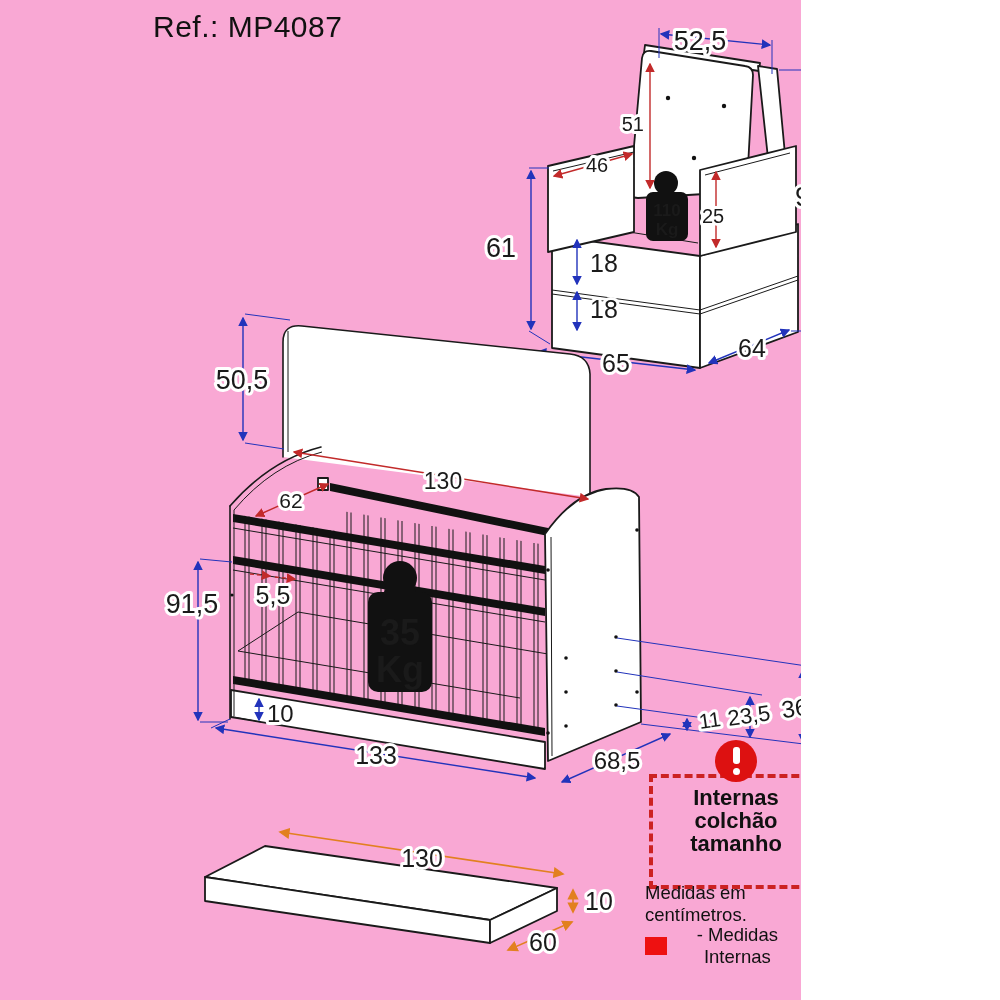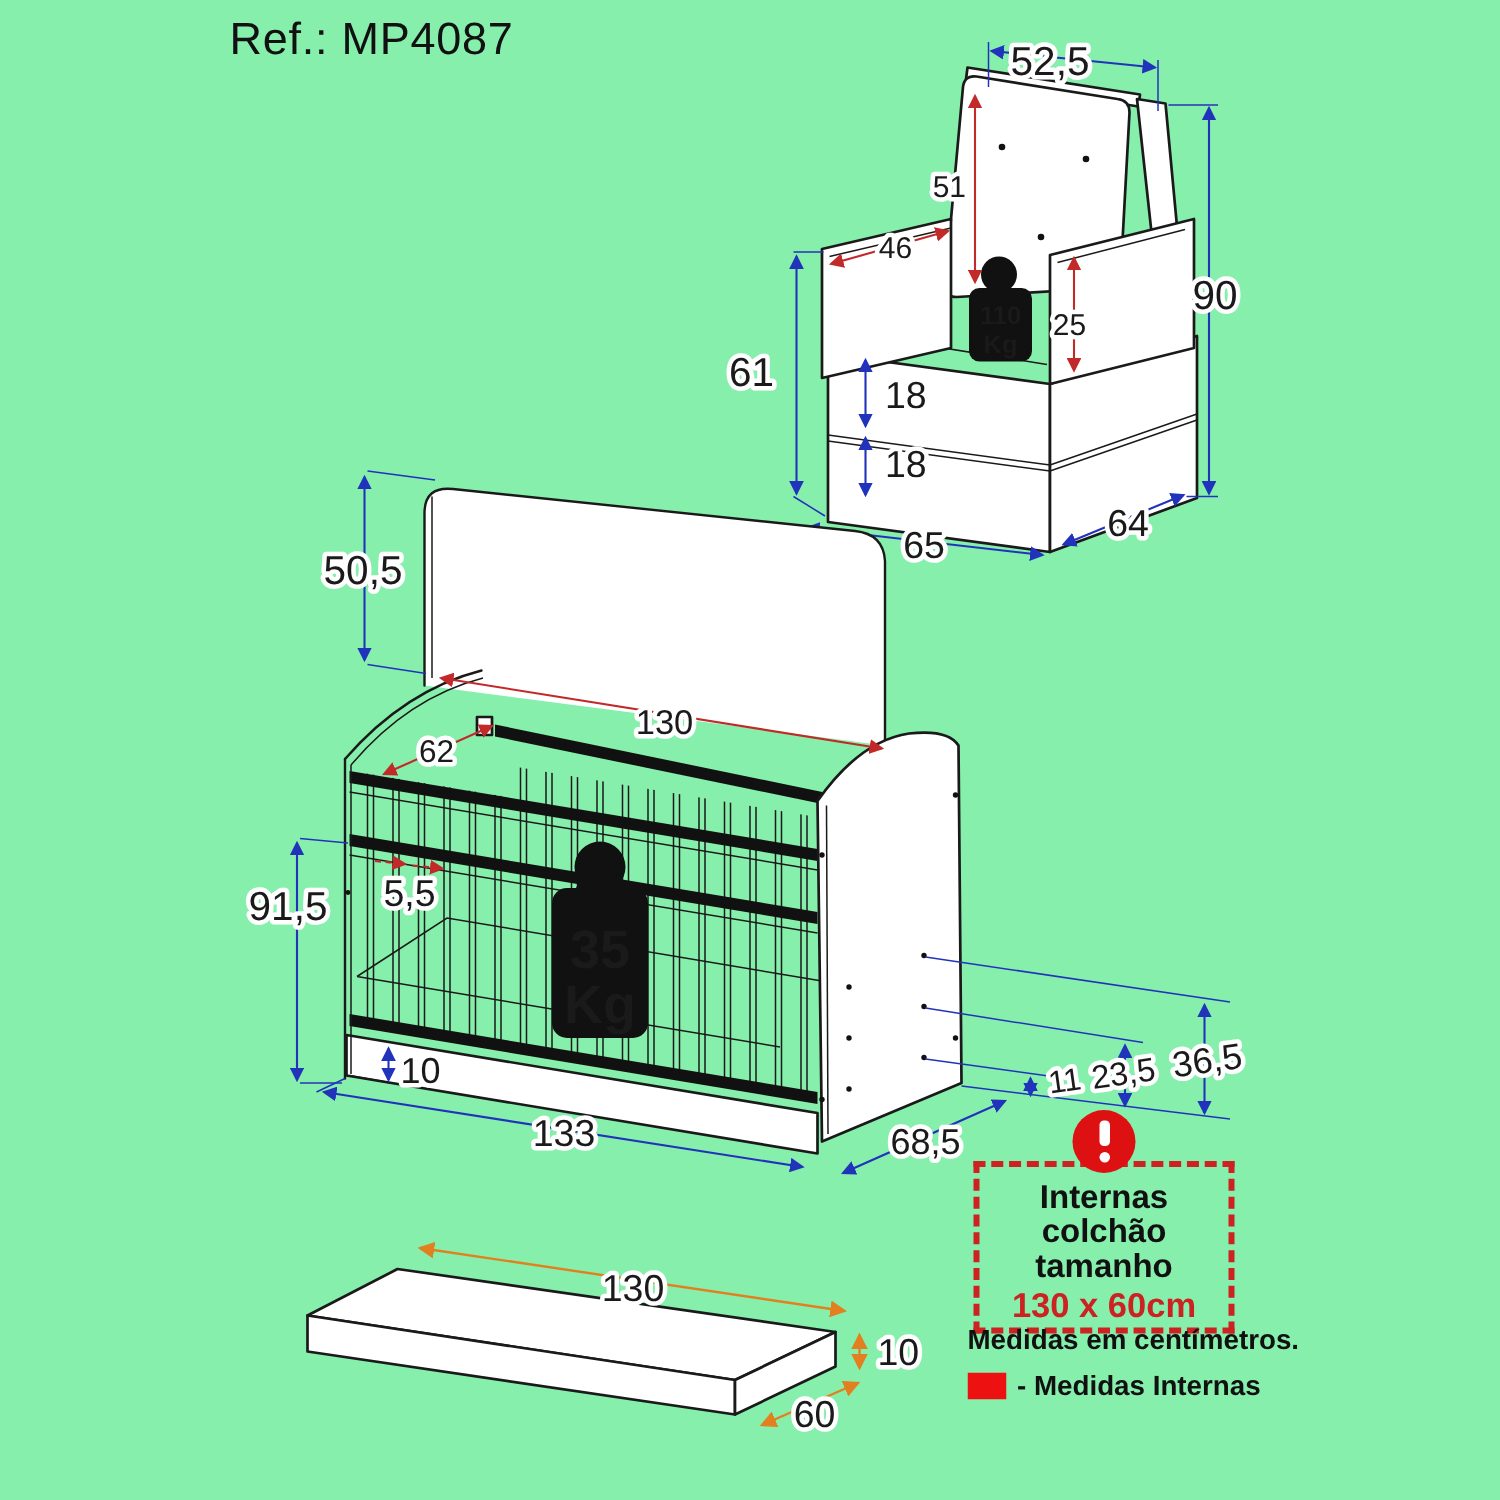--- a/index.html
+++ b/index.html
@@ -1,16 +1,16 @@
 <!DOCTYPE html>
 <html><head>
 <meta charset="utf-8">
 <style>
   html,body{margin:0;padding:0;background:#fff;}
-  #stage{position:relative;width:1000px;height:1000px;background:#86efac;overflow:hidden;
+  #stage{position:relative;width:801px;height:1000px;background:#f9a8d4;overflow:hidden;
          font-family:"Liberation Sans",sans-serif;}
   #title{position:absolute;left:153px;top:10px;font-size:30px;color:#111;letter-spacing:.5px;}
   svg text{font-family:"Liberation Sans",sans-serif;fill:#1a1a1a;}
   .lbl{paint-order:stroke;stroke:#fff;stroke-width:6px;stroke-linejoin:round;}
   .ln{fill:none;stroke:#1a1a1a;stroke-width:1.6;stroke-linejoin:round;stroke-linecap:round;}
   .thin{fill:none;stroke:#1a1a1a;stroke-width:1;}
   .wf{fill:#fff;stroke:#1a1a1a;stroke-width:1.8;stroke-linejoin:round;}
   .blk{fill:#111;stroke:none;}
   .dimB{stroke:#2233bb;stroke-width:1.4;fill:none;}
   .dimR{stroke:#c22a2a;stroke-width:1.4;fill:none;}
@@ -18,23 +18,23 @@
   .tick{stroke-width:1;}
   
   #notice{position:absolute;left:649px;top:774px;width:166px;height:99px;
           border:4px dashed #cc2222;text-align:center;padding-top:8px;}
   #notice .bl{font-size:22px;line-height:23px;font-weight:bold;color:#111;}
   #notice .sz{font-size:23px;font-weight:bold;color:#cc2222;margin-top:2px;}
   #warn-icon{position:absolute;left:715px;top:740px;width:42px;height:42px;border-radius:50%;
              background:#dd1111;z-index:3;}
   #warn-icon .bar{position:absolute;left:17.5px;top:7px;width:7px;height:17px;border-radius:3px;background:#fff;}
   #warn-icon .dot{position:absolute;left:17.5px;top:28px;width:7px;height:7px;border-radius:50%;background:#fff;}
-  #legend{position:absolute;left:645px;top:882px;font-weight:bold;}
+  #legend{position:absolute;left:645px;top:882px;}
   #legend .hd{font-size:18.5px;color:#111;margin-bottom:6px;}
-  .leg-row{display:flex;align-items:center;height:27px;}
+  .leg-row{display:flex;align-items:center;height:27px;text-align:center;}
   .leg-row svg{margin-right:7px;}
   .leg-row .tx{font-size:18.5px;color:#111;}
 </style>
 </head>
 <body>
 
 <div id="stage">
 
   <div id="title">Ref.: MP4087</div>
 
@@ -232,21 +232,20 @@
 
   
   <div id="warn-icon">
     <div class="bar"></div>
     <div class="dot"></div>
   </div>
   <div id="notice">
     <div class="bl">Internas</div>
     <div class="bl">colchão</div>
     <div class="bl">tamanho</div>
-    <div class="sz">130 x 60cm</div>
   </div>
 
   
   <div id="legend">
     <div class="hd">Medidas em centímetros.</div>
     <div class="leg-row">
       <svg width="26" height="18">
           <rect width="26" height="18" fill="#ee1111"></rect>
         </svg>
       <span class="tx">- Medidas Internas</span>

